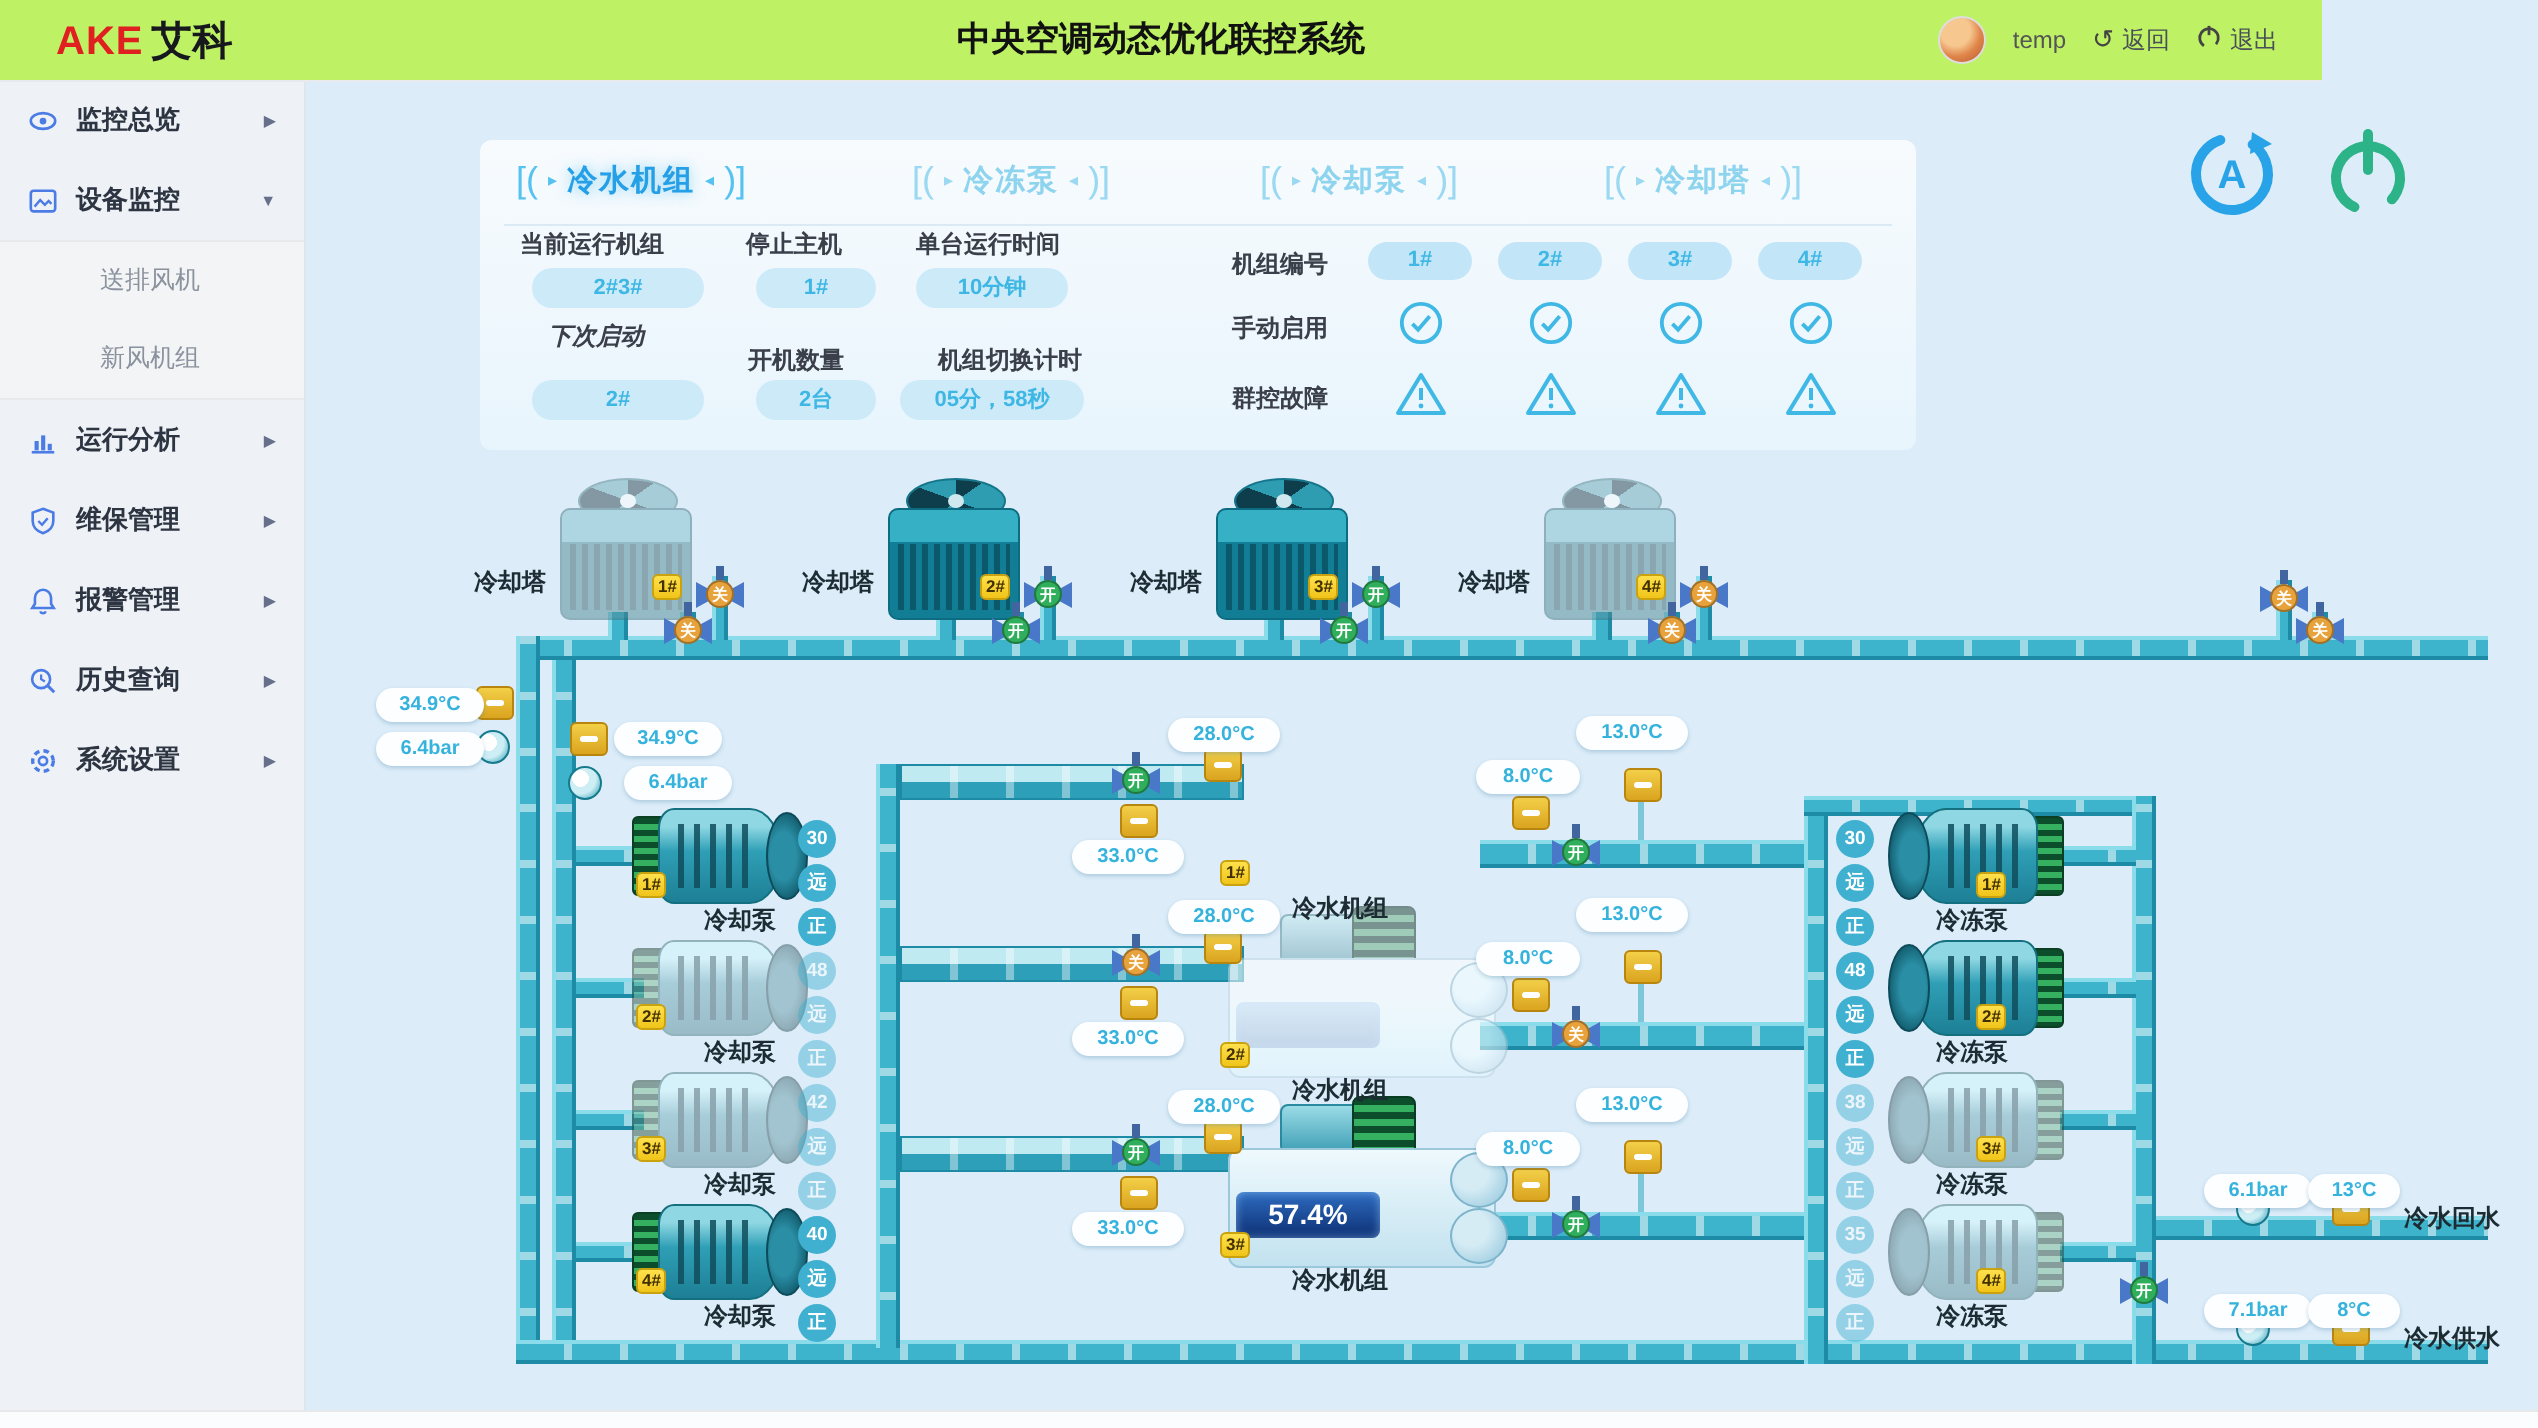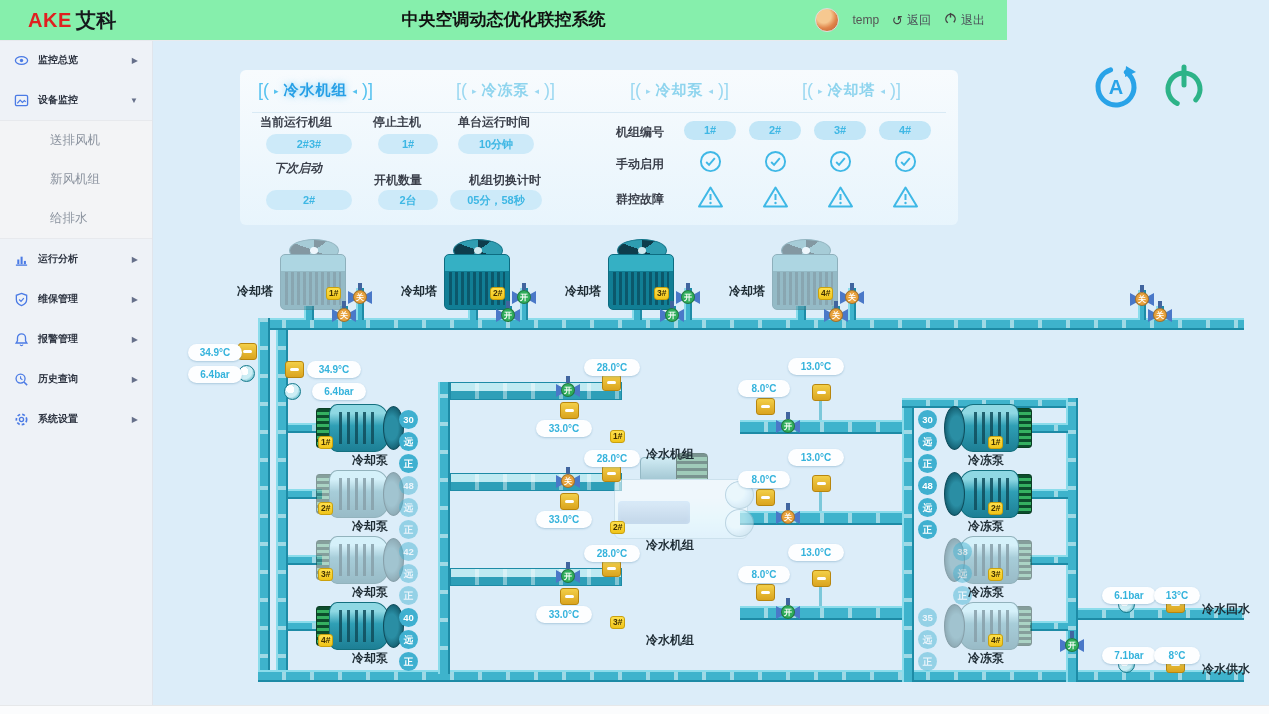--- a/index.html
+++ b/index.html
@@ -1,31 +1,31 @@
 <!DOCTYPE html>
 <html><head>
 <meta charset="utf-8">
 <style>
   html,body{margin:0;padding:0;background:#9aa4ad;}
   .app{position:relative;width:1269px;height:714px;background:#dcedf9;font-family:"Liberation Sans","DejaVu Sans",sans-serif;overflow:hidden;}
   
-  .header{position:absolute;left:0;top:0;width:1007px;height:40px;background:#86efac;border-bottom:1px solid #e8eaee;z-index:30;}
+  .header{position:absolute;left:0;top:0;width:1161px;height:40px;background:#bef264;border-bottom:1px solid #e8eaee;z-index:30;}
   .logo{position:absolute;left:28px;top:7px;font-weight:800;font-size:20px;letter-spacing:.5px;}
   .logo .red{color:#e02020;}
   .logo .blk{color:#16181d;margin-left:4px;}
   .title{position:absolute;left:0;top:0;width:100%;text-align:center;line-height:40px;font-size:17px;font-weight:700;color:#111;}
   .hright{position:absolute;right:22px;top:0;height:40px;display:flex;align-items:center;gap:13px;font-size:12px;color:#555;}
   .avatar{width:22px;height:22px;border-radius:50%;background:radial-gradient(circle at 35% 30%,#f6c890 0 35%,#e0854a 60%,#b85a2e 100%);border:1px solid #ddd;cursor:pointer;}
   .hbtn{display:flex;align-items:center;gap:4px;cursor:pointer;color:#4a4f58;}
   .hico{font-size:13px;color:#444;}
   
   .sidebar{position:absolute;left:0;top:40px;width:152px;bottom:9px;background:#eef2f7;border-right:1px solid #e0e5ec;z-index:20;}
   .sitem{height:40px;display:flex;align-items:center;padding:0 14px;cursor:pointer;}
   .sitem svg{flex:0 0 15px;}
-  .sitem .slbl{flex:1;margin-left:9px;font-size:10px;font-weight:700;color:#2e3542;}
+  .sitem .slbl{flex:1;margin-left:9px;font-size:13px;font-weight:700;color:#2e3542;}
   .sitem .arr{font-size:8px;color:#66708a;}
   .submenu{background:#f3f4f6;border-top:1px solid #e7e9ed;border-bottom:1px solid #e7e9ed;}
   .subitem{height:39px;line-height:39px;padding-left:50px;font-size:12.5px;color:#8a929e;cursor:pointer;}
   .subitem.active{background:#d6e6fa;color:#5b8def;}
   
   .panel{position:absolute;left:240px;top:70px;width:718px;height:155px;background:linear-gradient(180deg,rgba(255,255,255,.78),rgba(234,246,253,.85));border-radius:6px;z-index:5;}
   .tab{position:absolute;top:80px;display:flex;align-items:center;gap:5px;cursor:pointer;z-index:6;}
   .tab .dec{color:#9bd8f1;font-size:18px;font-weight:400;}
   .tab .ar{color:#9bd8f1;font-size:9px;}
   .tab .tlab{color:#8ed4ee;font-size:15px;font-weight:700;letter-spacing:1px;}
@@ -126,21 +126,20 @@
       <svg width="15" height="15" viewBox="0 0 16 16">
           <rect x="1.5" y="2.5" width="13" height="11" rx="1.5" fill="none" stroke="#4b7be5" stroke-width="1.4"></rect>
           <polyline points="3.5,11 6.5,7.5 9,10 11,8 12.5,9.5" fill="none" stroke="#4b7be5" stroke-width="1.3"></polyline>
         </svg>
       <span class="slbl">设备监控</span>
       <span class="arr">▼</span>
     </div>
     <div class="submenu">
       <div class="subitem">送排风机</div>
       <div class="subitem">新风机组</div>
-      <div class="subitem">给排水</div>
     </div>
     <div class="sitem">
       <svg width="15" height="15" viewBox="0 0 16 16">
           <path d="M2 14 H14" stroke="#4b7be5" stroke-width="1.4"></path>
           <rect x="3.5" y="8" width="2.2" height="5" fill="#4b7be5"></rect>
           <rect x="7" y="5" width="2.2" height="8" fill="#4b7be5"></rect>
           <rect x="10.5" y="9.5" width="2.2" height="3.5" fill="#4b7be5"></rect>
         </svg>
       <span class="slbl">运行分析</span>
       <span class="arr">▶</span>
@@ -488,20 +487,26 @@
       <span class="vc">关</span>
     </div>
 
   <div class="pill" style="left:584px;top:545px;width:56px;">28.0°C</div>
   <div class="ts" style="left:602px;top:560px;"></div>
   <div class="valve open" style="left:556px;top:565px;">
       <span class="vc">开</span>
     </div>
   <div class="ts" style="left:560px;top:588px;"></div>
   <div class="pill" style="left:536px;top:606px;width:56px;">33.0°C</div>
+  <div class="chiller" style="left:614px;top:548px;">
+      <div class="c-m1"></div>
+      <div class="c-m2"></div>
+      <div class="c-body"></div>
+      <div class="c-disp">57.4%</div>
+    </div>
   <div class="yb" style="left:610px;top:616px;">3#</div>
   <div class="eqlab" style="left:630px;top:632px;width:80px;">冷水机组</div>
   <div class="pill" style="left:738px;top:566px;width:52px;">8.0°C</div>
   <div class="ts" style="left:756px;top:584px;"></div>
   <div class="pill" style="left:788px;top:544px;width:56px;">13.0°C</div>
   <div class="ts" style="left:812px;top:570px;"></div>
   <div class="cline" style="left:819px;top:585px;width:3px;height:21px;"></div>
   <div class="valve open" style="left:776px;top:601px;">
       <span class="vc">开</span>
     </div>
@@ -525,21 +530,21 @@
       <span class="st">正</span>
     </div>
   <div class="pump flip" style="left:944px;top:470px;">
       <div class="p-cap"></div>
       <div class="p-body"></div>
       <div class="p-end"></div>
     </div>
   <div class="yb" style="left:988px;top:502px;">2#</div>
   <div class="eqlab" style="left:950px;top:518px;width:72px;">冷冻泵</div>
 
-  <div class="stcol off" style="left:918px;top:542px;margin-left:35px;">
+  <div class="stcol off" style="left:918px;top:542px;">
       <span class="st">38</span>
       <span class="st">远</span>
       <span class="st">正</span>
     </div>
   <div class="pump flip off" style="left:944px;top:536px;">
       <div class="p-cap"></div>
       <div class="p-body"></div>
       <div class="p-end"></div>
     </div>
   <div class="yb" style="left:988px;top:568px;">3#</div>

